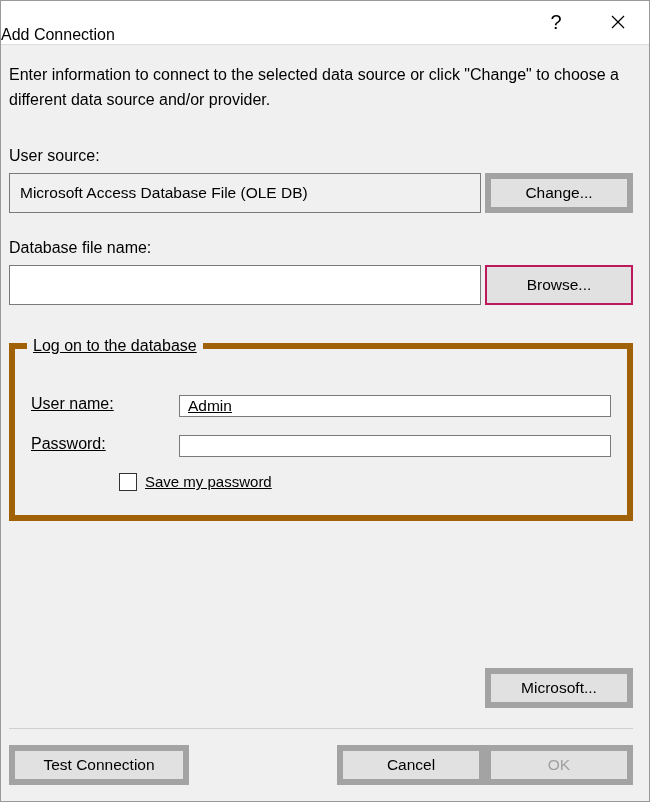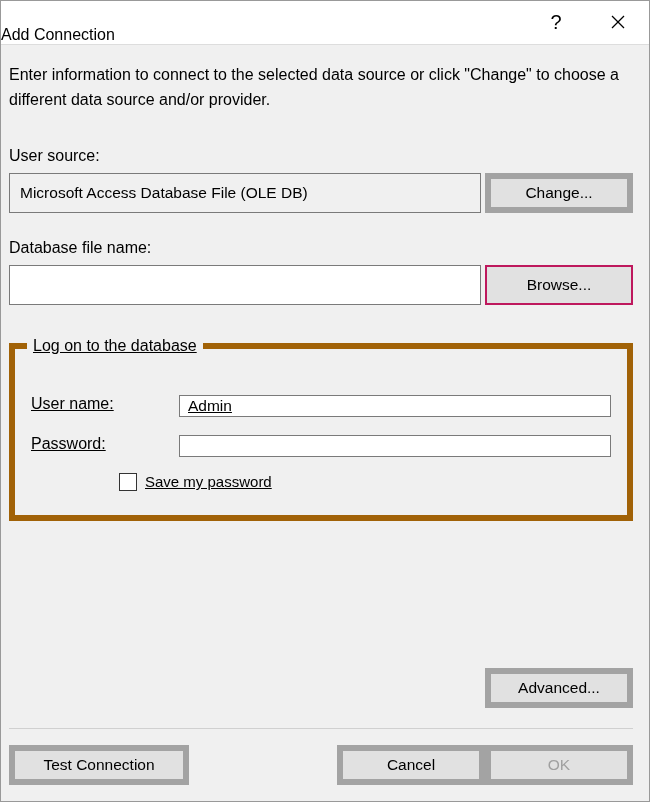--- a/index.html
+++ b/index.html
@@ -222,21 +222,21 @@
       <div class="checkrow">
         <div class="checkbox"></div>
         <div>Save my password</div>
       </div>
     </fieldset>
 
     <div class="spacer"></div>
 
     <div class="right-row">
       <div class="btn">
-        <span>Advanced...</span>
+        <span>Microsoft...</span>
       </div>
     </div>
 
     <div class="hr"></div>
 
     <div class="footer">
       <div class="btn btn-wide">
         <span>Test Connection</span>
       </div>
       <div class="spacer"></div>

